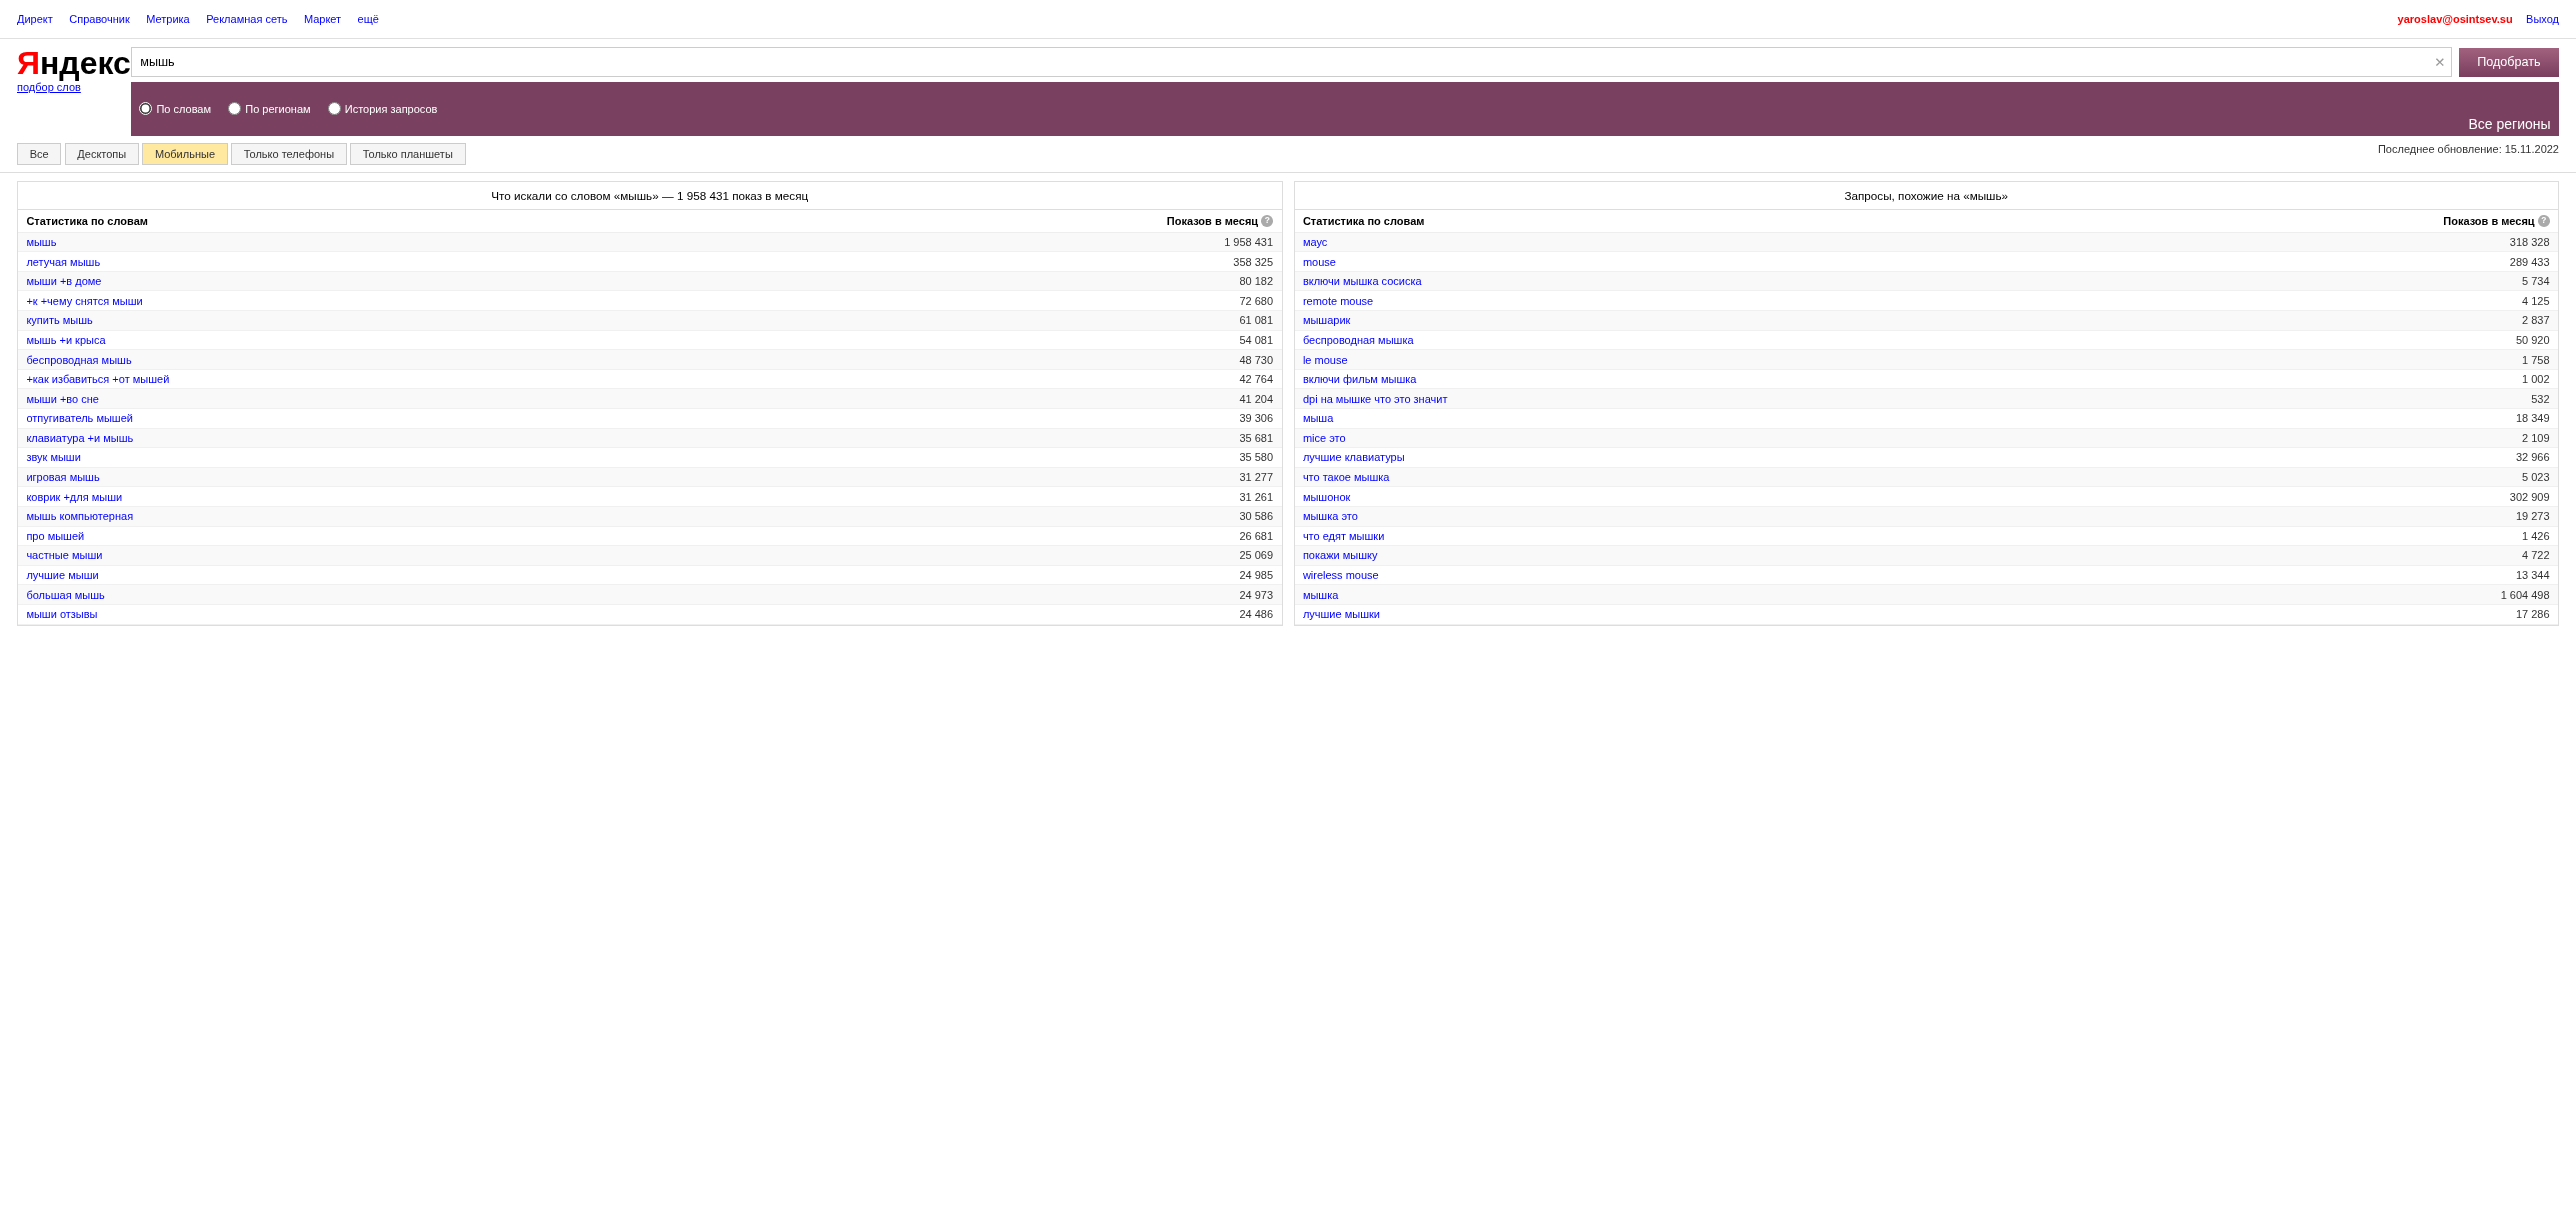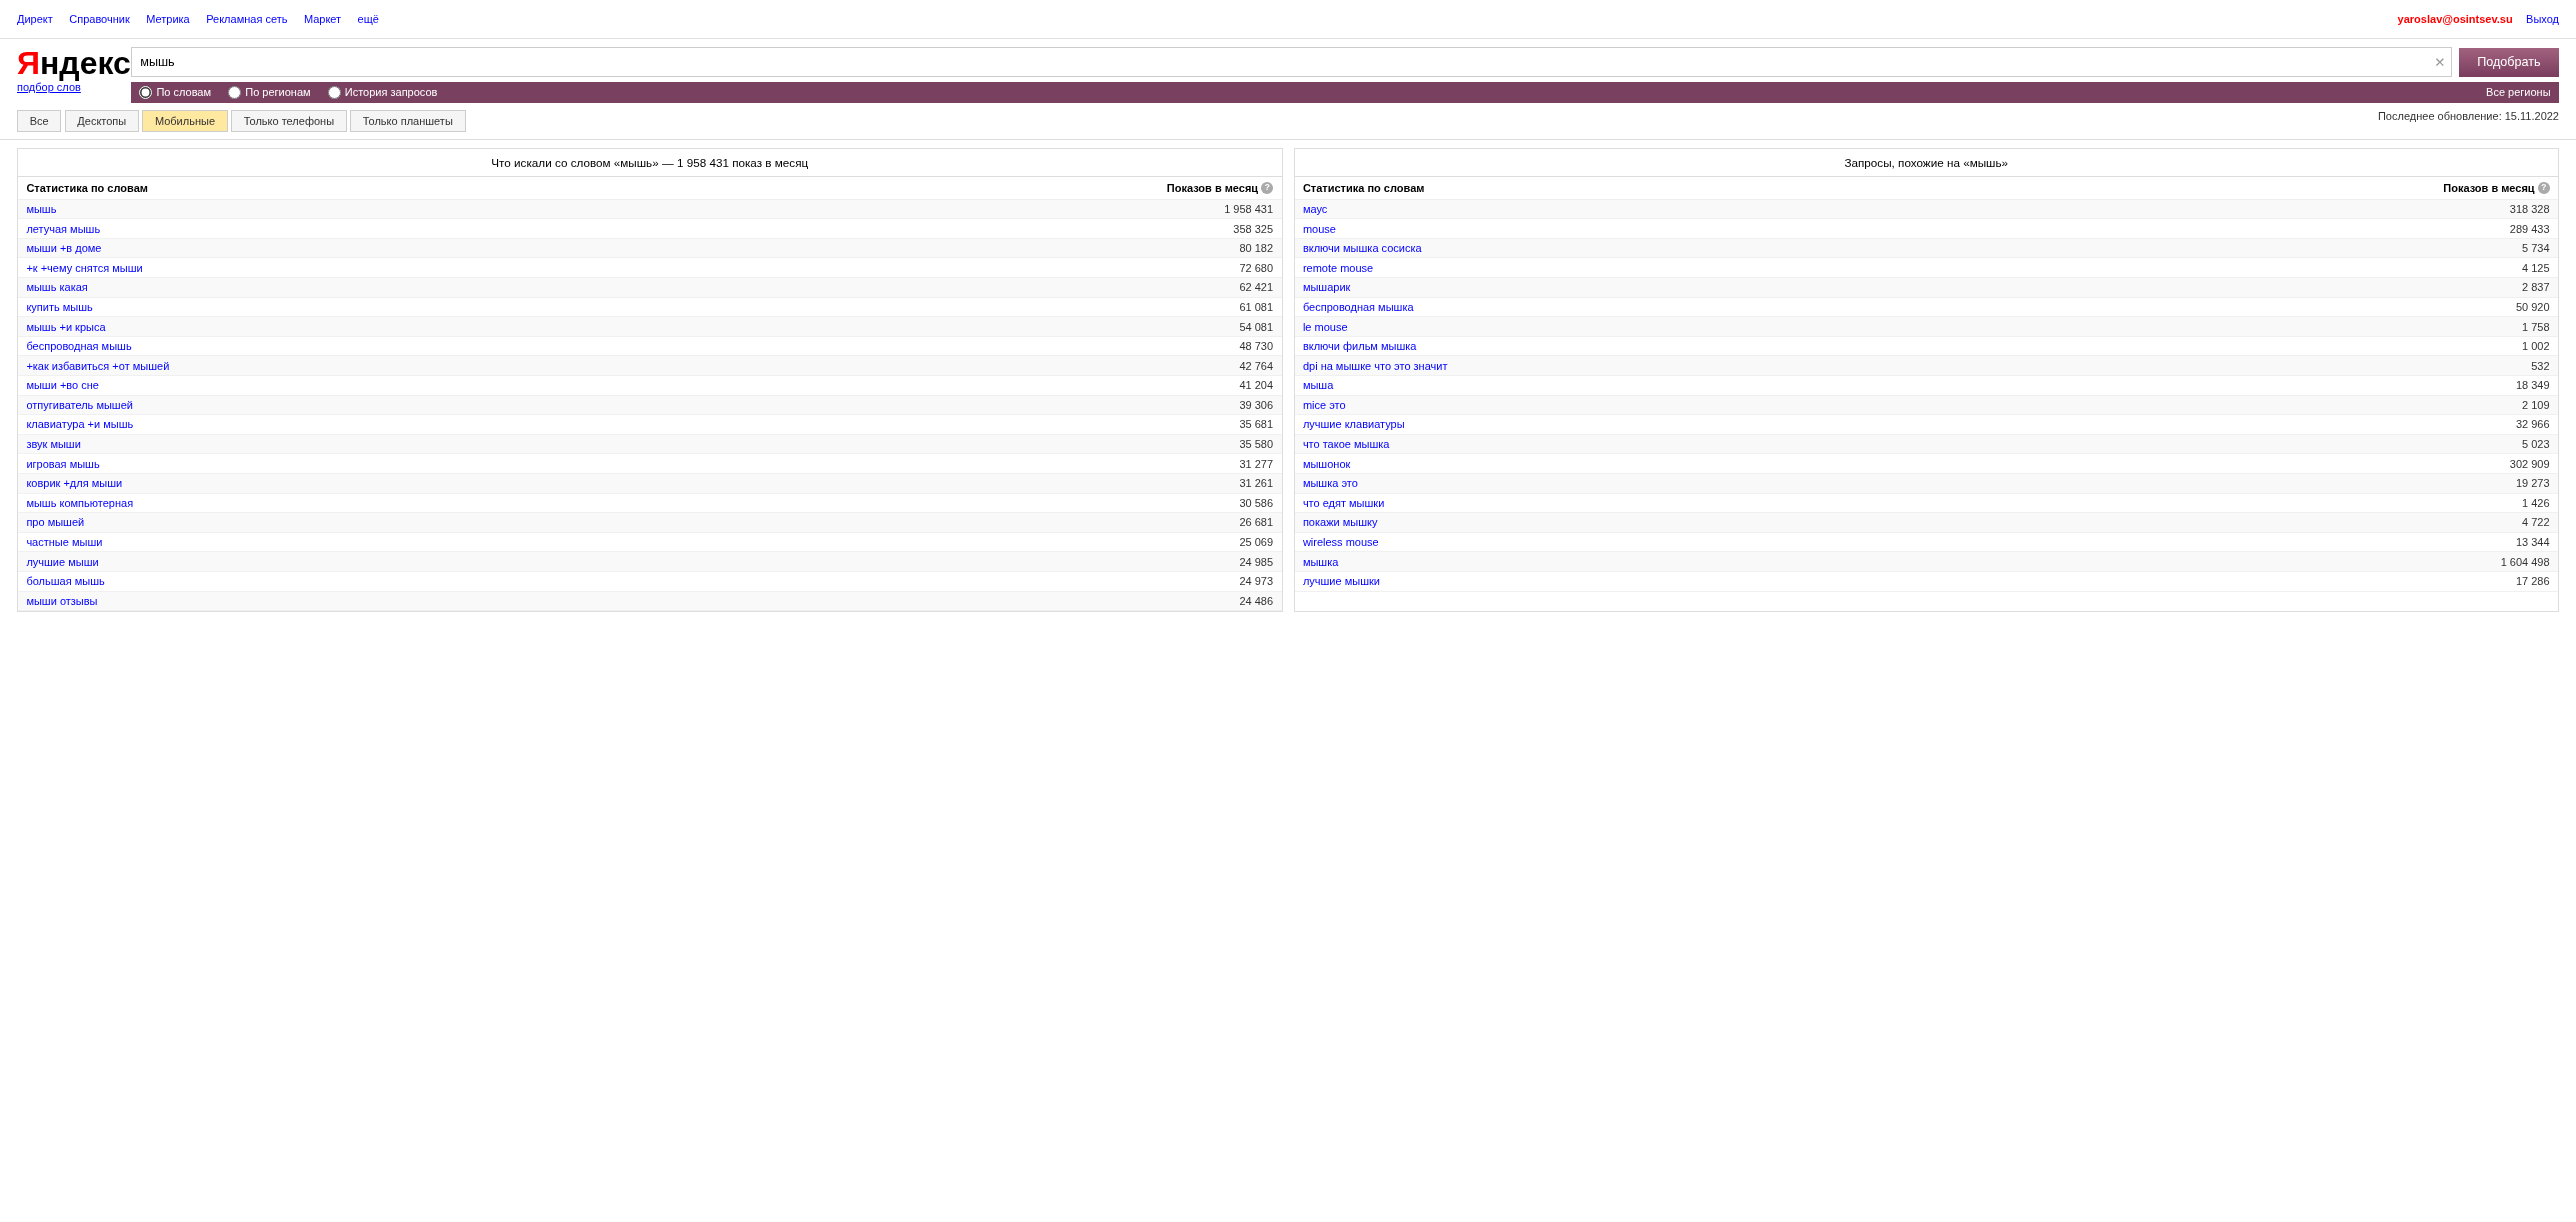--- a/index.html
+++ b/index.html
@@ -26,21 +26,21 @@
     .search-bar { display: flex; align-items: center; gap: 6.7px; margin-bottom: 5px; }
     .search-input-wrap { position: relative; flex: 1; }
     .search-input { width: 100%; border: 0.8px solid #ccc; padding: 6.7px 25px 6.7px 8.4px; font-size: 12.6px; outline: none; }
     .search-clear { position: absolute; right: 6.7px; top: 50%; transform: translateY(-50%); color: #999; cursor: pointer; font-size: 13.4px; }
     .search-btn { background: linear-gradient(to bottom, #a0627e, #7b3d5e); color: #fff; border: none; padding: 7.5px 18.4px; font-size: 12.6px; cursor: pointer; white-space: nowrap; }
 
     
     .filter-bar { background: #7a4060; padding: 4.2px 8.4px; display: flex; align-items: center; gap: 17px; border-radius: 0; }
     .filter-bar label { color: #fff; font-size: 11px; cursor: pointer; display: flex; align-items: center; gap: 4.2px; }
     .filter-bar input[type=radio] { accent-color: #fff; }
-    .filter-region { margin-left: auto; color: #fff; font-size: 11px; }
+    .filter-region { margin-left: auto; color: #fff; font-size: 14px; margin-top: 30px; }
 
     
     .tabs-row { display: flex; padding: 6.7px 17px; gap: 3.3px; border-bottom: 0.8px solid #ddd; }
     .tab-btn { padding: 4.2px 11.7px; border: 0.8px solid #ccc; background: #f5f5f5; font-size: 11px; cursor: pointer; color: #333; }
     .tab-btn.active { background: #ffe8a0; border-color: #ccc; font-weight: normal; }
     .last-update { margin-left: auto; font-size: 11px; color: #333; }
 
     
     .main-content { display: flex; padding: 8.4px 17px; gap: 11px; }
 
@@ -144,24 +144,20 @@
         </div>
         <div class="data-row">
           <a href="#">мыши +в доме</a>
           <span class="data-count">80 182</span>
         </div>
         <div class="data-row">
           <a href="#">+к +чему снятся мыши</a>
           <span class="data-count">72 680</span>
         </div>
         <div class="data-row">
-          <a href="#">мышь какая</a>
-          <span class="data-count">62 421</span>
-        </div>
-        <div class="data-row">
           <a href="#">купить мышь</a>
           <span class="data-count">61 081</span>
         </div>
         <div class="data-row">
           <a href="#">мышь +и крыса</a>
           <span class="data-count">54 081</span>
         </div>
         <div class="data-row">
           <a href="#">беспроводная мышь</a>
           <span class="data-count">48 730</span>

